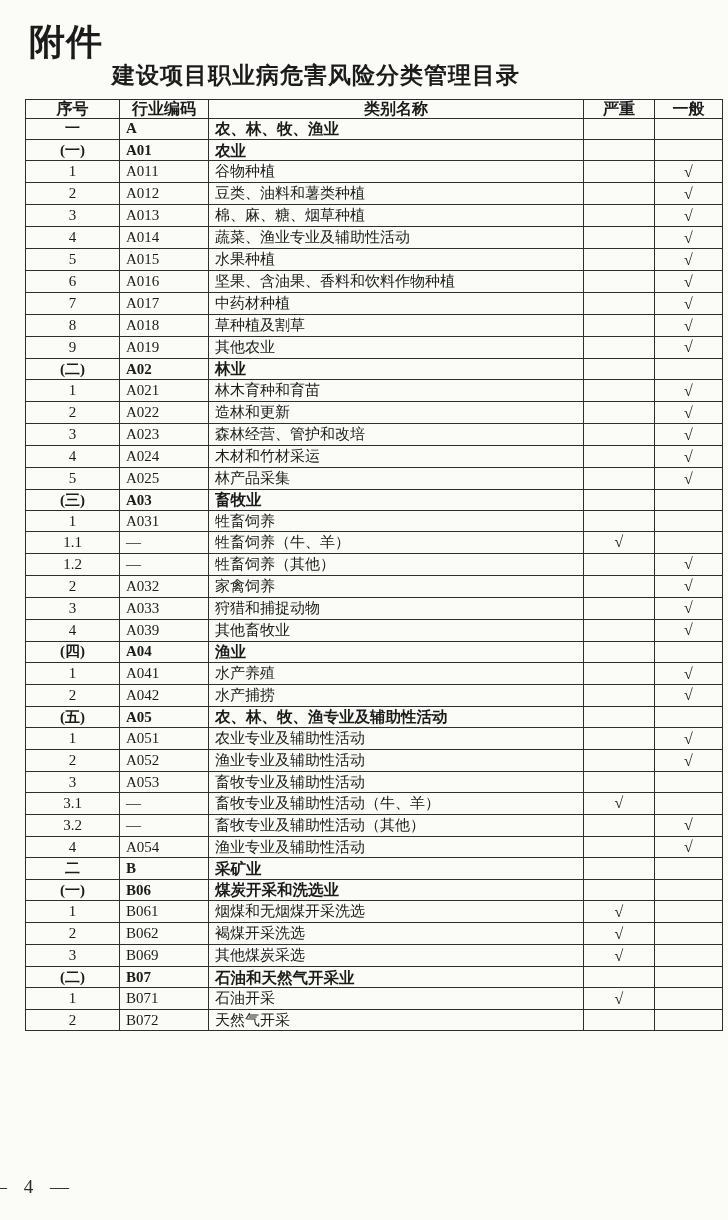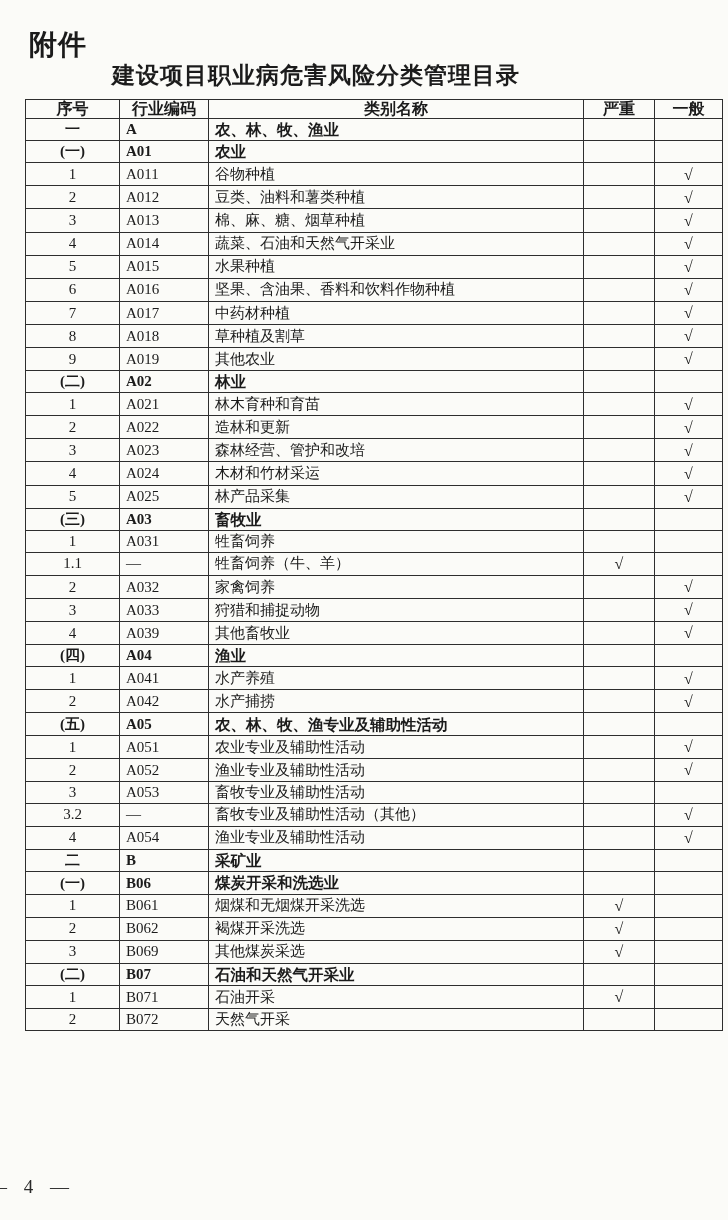--- a/index.html
+++ b/index.html
@@ -8,23 +8,23 @@
     width: 728px;
     height: 1220px;
     position: relative;
     background: #fbfbf8;
     color: #1b1b1b;
     font-family: "Liberation Serif", "DejaVu Serif", serif;
     overflow: hidden;
   }
   .attachment-label {
     position: absolute;
-    top: 26px;
+    top: 18px;
     left: 29px;
-    font-size: 28px;
+    font-size: 36px;
     font-weight: 700;
     font-family: "Liberation Sans", "DejaVu Sans", sans-serif;
     letter-spacing: 1px;
   }
   .doc-title {
     position: absolute;
     top: 60px;
     left: 0;
     width: 632px;
     text-align: center;
@@ -129,21 +129,21 @@
       <tr>
         <td class="col-no">3</td>
         <td class="col-code">A013</td>
         <td class="col-name">棉、麻、糖、烟草种植</td>
         <td class="col-severe"></td>
         <td class="col-general">√</td>
       </tr>
       <tr>
         <td class="col-no">4</td>
         <td class="col-code">A014</td>
-        <td class="col-name">蔬菜、石油和天然气开采业</td>
+        <td class="col-name">蔬菜、渔业专业及辅助性活动</td>
         <td class="col-severe"></td>
         <td class="col-general">√</td>
       </tr>
       <tr>
         <td class="col-no">5</td>
         <td class="col-code">A015</td>
         <td class="col-name">水果种植</td>
         <td class="col-severe"></td>
         <td class="col-general">√</td>
       </tr>
@@ -232,20 +232,27 @@
         <td class="col-general"></td>
       </tr>
       <tr>
         <td class="col-no">1.1</td>
         <td class="col-code">—</td>
         <td class="col-name">牲畜饲养（牛、羊）</td>
         <td class="col-severe">√</td>
         <td class="col-general"></td>
       </tr>
       <tr>
+        <td class="col-no">1.2</td>
+        <td class="col-code">—</td>
+        <td class="col-name">牲畜饲养（其他）</td>
+        <td class="col-severe"></td>
+        <td class="col-general">√</td>
+      </tr>
+      <tr>
         <td class="col-no">2</td>
         <td class="col-code">A032</td>
         <td class="col-name">家禽饲养</td>
         <td class="col-severe"></td>
         <td class="col-general">√</td>
       </tr>
       <tr>
         <td class="col-no">3</td>
         <td class="col-code">A033</td>
         <td class="col-name">狩猎和捕捉动物</td>
@@ -299,20 +306,27 @@
         <td class="col-code">A052</td>
         <td class="col-name">渔业专业及辅助性活动</td>
         <td class="col-severe"></td>
         <td class="col-general">√</td>
       </tr>
       <tr>
         <td class="col-no">3</td>
         <td class="col-code">A053</td>
         <td class="col-name">畜牧专业及辅助性活动</td>
         <td class="col-severe"></td>
+        <td class="col-general"></td>
+      </tr>
+      <tr>
+        <td class="col-no">3.1</td>
+        <td class="col-code">—</td>
+        <td class="col-name">畜牧专业及辅助性活动（牛、羊）</td>
+        <td class="col-severe">√</td>
         <td class="col-general"></td>
       </tr>
       <tr>
         <td class="col-no">3.2</td>
         <td class="col-code">—</td>
         <td class="col-name">畜牧专业及辅助性活动（其他）</td>
         <td class="col-severe"></td>
         <td class="col-general">√</td>
       </tr>
       <tr>

